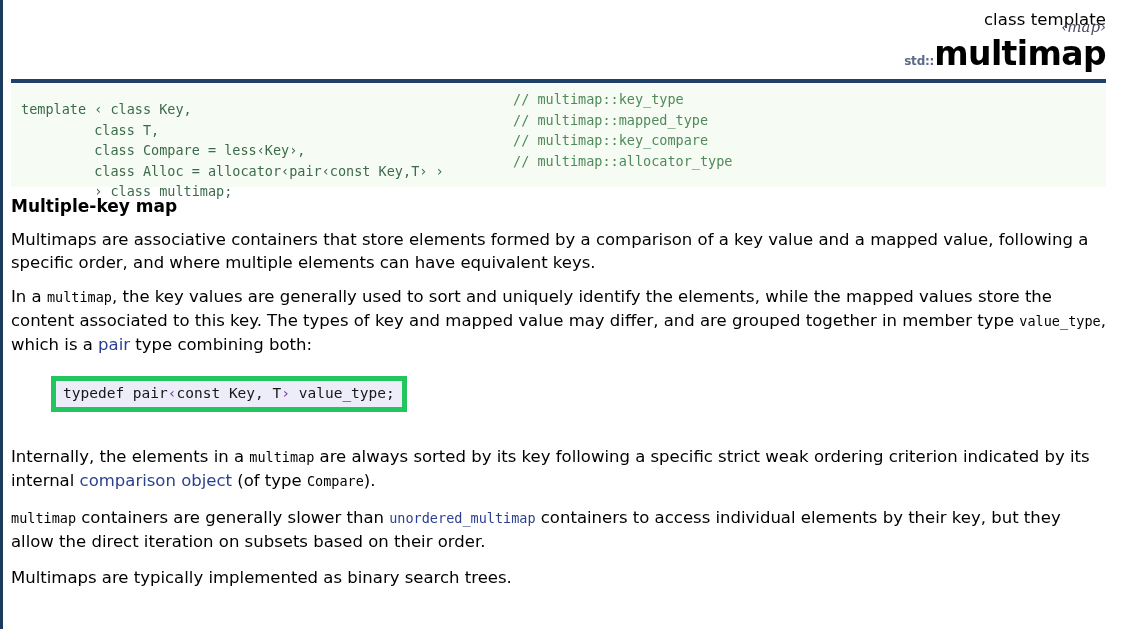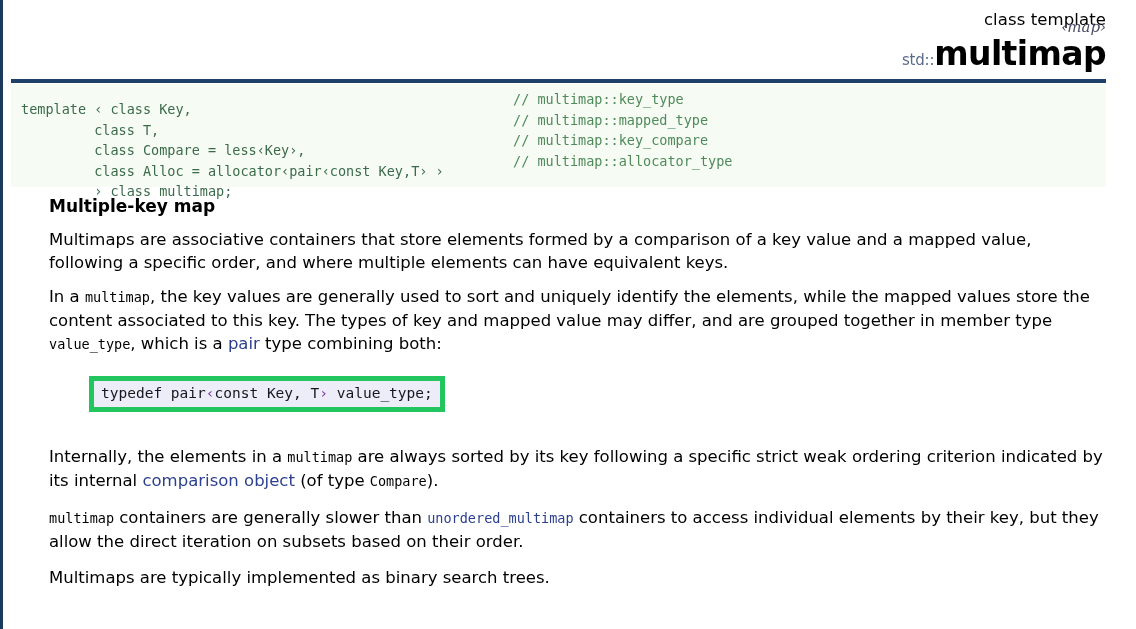--- a/index.html
+++ b/index.html
@@ -47,22 +47,22 @@
     line-height: 20px;
     color: #000;
     letter-spacing: 0.1px;
   }
   .hdr-title {
     margin-top: 4px;
     white-space: nowrap;
   }
   .hdr-ns {
     font-family: "DejaVu Sans", sans-serif;
-    font-weight: normal;
-    font-size: 15px;
+    font-weight: bold;
+    font-size: 12px;
     color: #5b6b8c;
     vertical-align: baseline;
     letter-spacing: -0.2px;
   }
   .hdr-name {
     font-family: "DejaVu Sans", sans-serif;
     font-weight: bold;
     font-size: 33px;
     color: #000;
     letter-spacing: -0.6px;
@@ -109,21 +109,20 @@
     left: 502px;
     top: 5px;
   }
 
   
   .content {
     padding: 0 30px 0 8px;
     font-size: 16.5px;
     line-height: 23px;
     color: #000;
-    margin-left: 38px;
   }
   h2.section {
     font-size: 17px;
     font-weight: bold;
     margin: 8px 0 0 0;
     line-height: 22px;
   }
   p.para {
     margin: 11px 0 0 0;
   }

